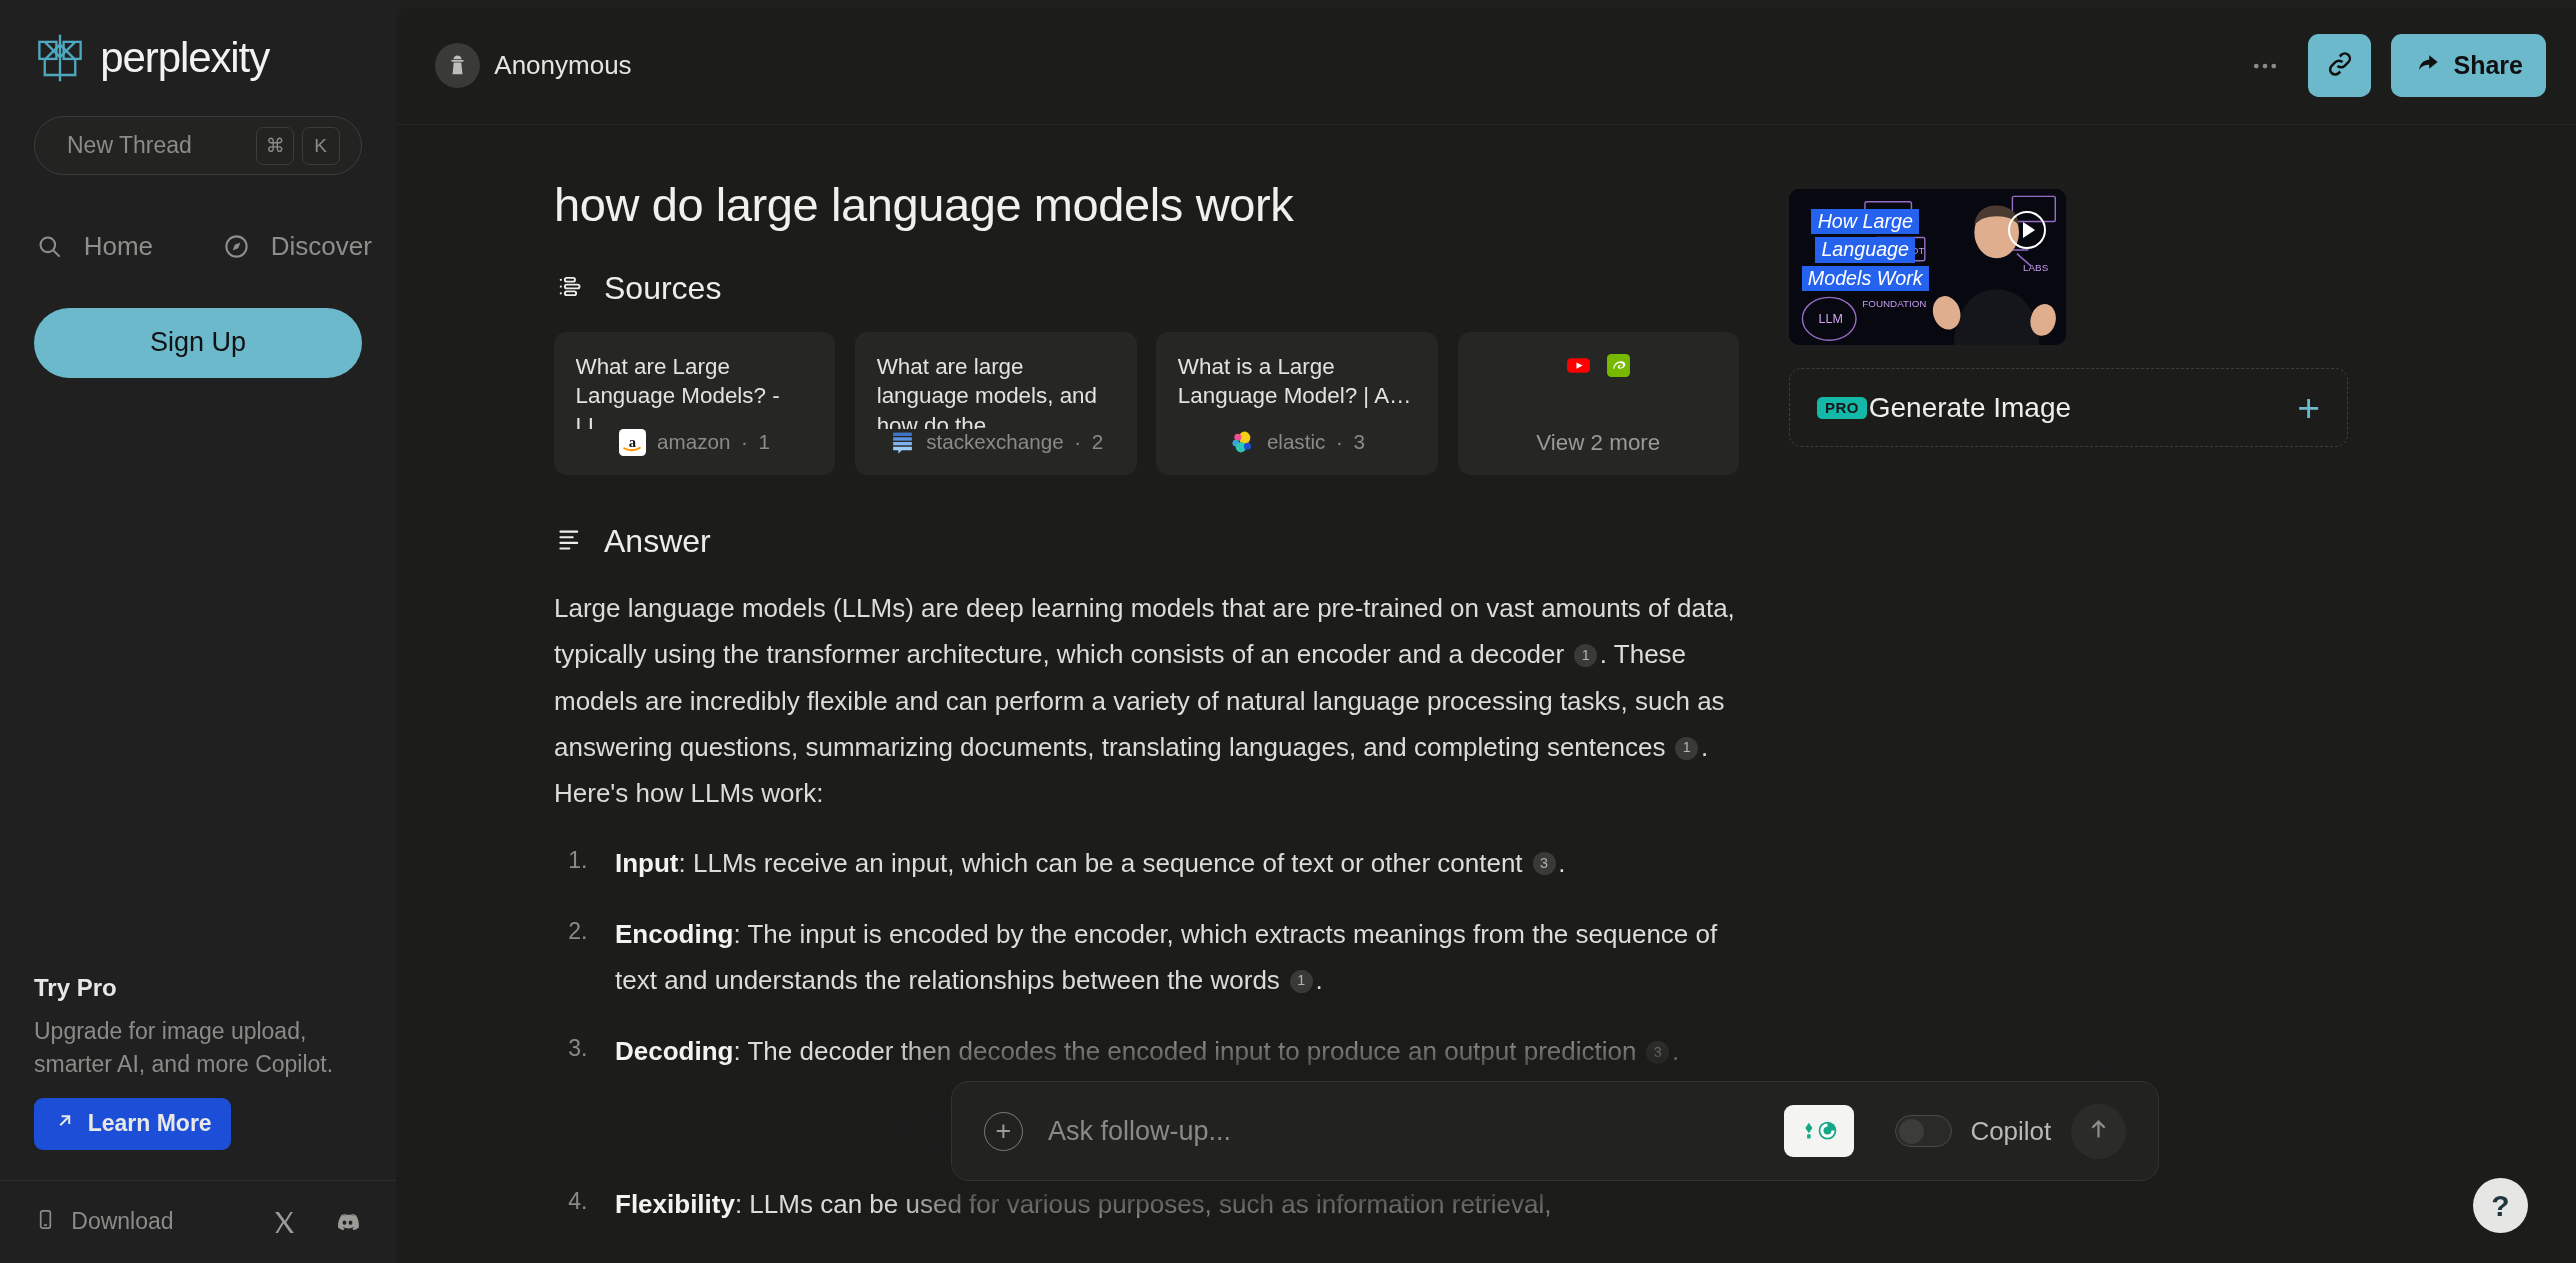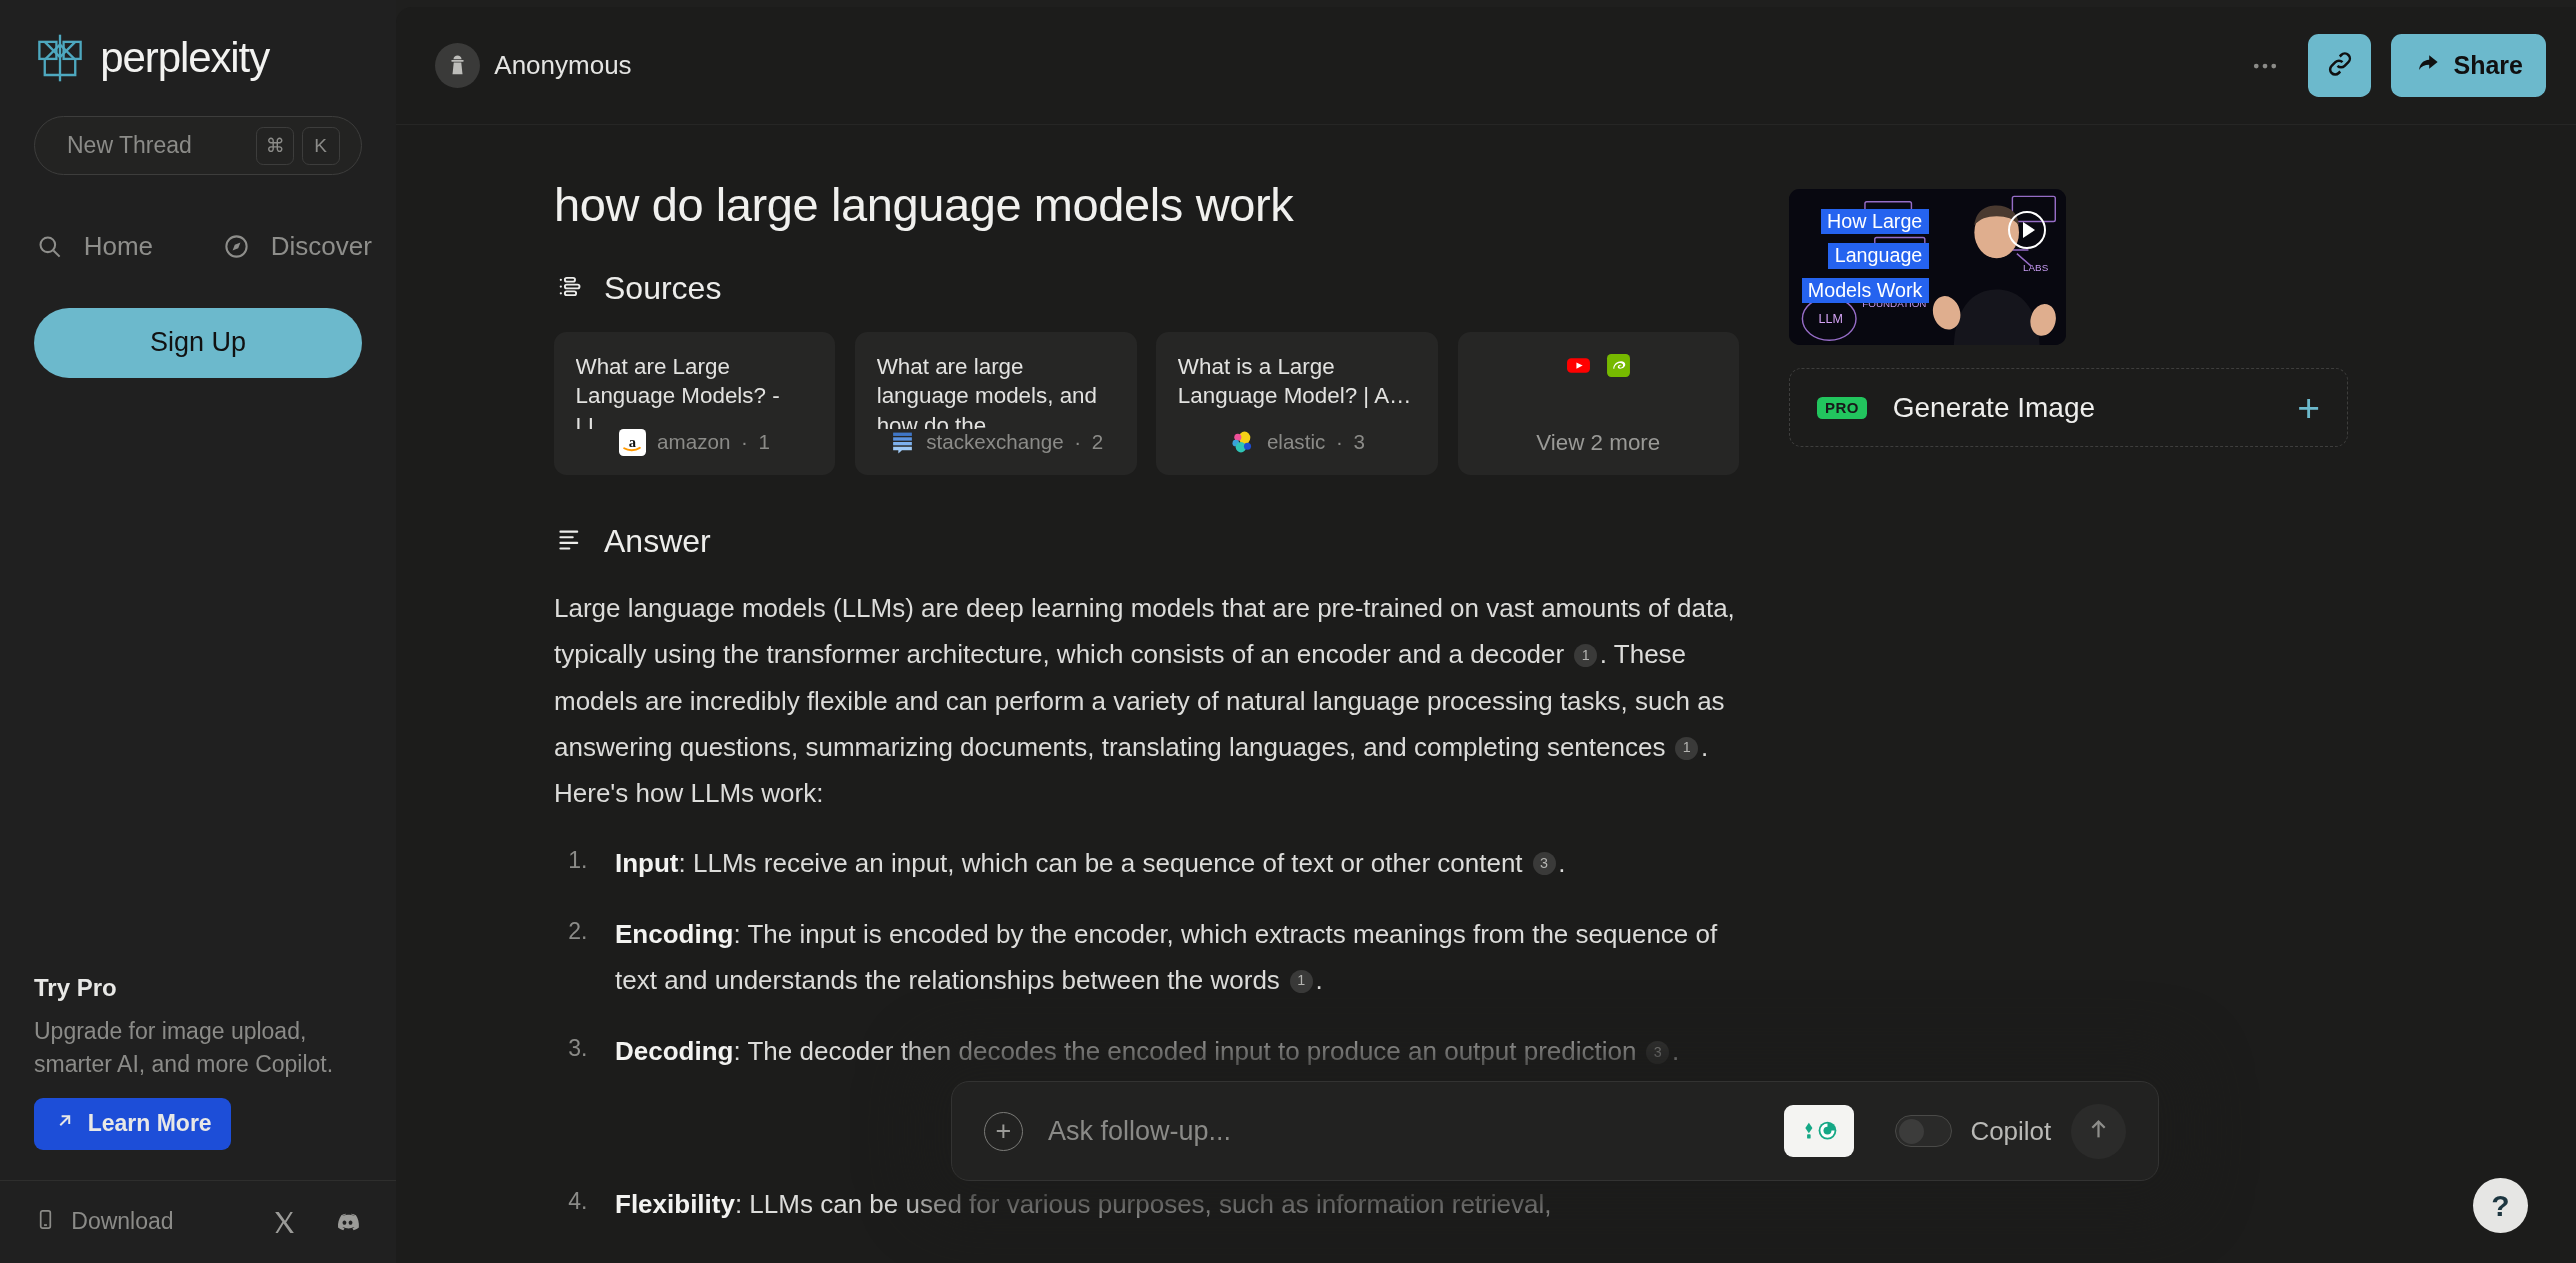--- a/index.html
+++ b/index.html
@@ -168,21 +168,21 @@
   .video-card {
     width: 277px; height: 156px; border-radius: 10.7px;
     background: #0a0a14; position: relative; overflow: hidden; cursor: pointer;
     margin-bottom: 23px;
   }
   .vt-line {
     background: #2563ef; color: #fff; font-size: 19.7px;
     display: inline-block; padding: 0.9px 6.3px; line-height: 1.2;
     font-weight: 400;
   }
-  .vt-lines { position: absolute; left: 12.5px; top: 19.7px; display:flex; flex-direction:column; align-items:flex-end; gap: 9px; z-index: 3;}
+  .vt-lines { position: absolute; left: 12.5px; top: 19.7px; display:flex; flex-direction:column; align-items:center; gap: 3px; z-index: 3; font-style: italic;}
   .vt-person {
     position: absolute; right: 5.4px; bottom: 0; width: 134px; height: 143px;
     z-index: 2;
   }
   .vt-play {
     position: absolute; right: 19.7px; top: 21.5px; width: 38px; height: 38px;
     border: 2.7px solid #fff; border-radius: 50%;
     display: flex; align-items: center; justify-content: center; z-index: 4;
   }
   .vt-play::after {
@@ -191,22 +191,22 @@
     margin-left: 3.6px;
   }
 
   .gen-image {
     width: 559px; height: 79px;
     border: 1.8px dashed #3e3e3d; border-radius: 12.5px;
     display: flex; align-items: center; padding: 0 27px;
     cursor: pointer;
   }
   .pro-badge {
-    background: #22c55e; color: #18181a; font-size: 15px; font-weight: 700;
-    border-radius: 5.4px; padding: 2.7px 8px; letter-spacing: 0.4px; margin-right: 26px;
+    background: #14b8a6; color: #18181a; font-size: 15px; font-weight: 700;
+    border-radius: 5.4px; padding: 2.7px 8px; letter-spacing: 0.4px; margin-right: 2px;
   }
   .gen-label { font-size: 28px; color: #eeeeec; flex: 1; }
   .plus-icon { color: #6cb9cc; font-size: 39px; font-weight: 300; line-height: 1; }
 
   
   .followup {
     position: absolute; left: 555px; bottom: 90px;
     width: 1208px; height: 100px;
     background: #222221; border: 0.9px solid #333332; border-radius: 18px;
     display: flex; align-items: center; padding: 0 32px;

